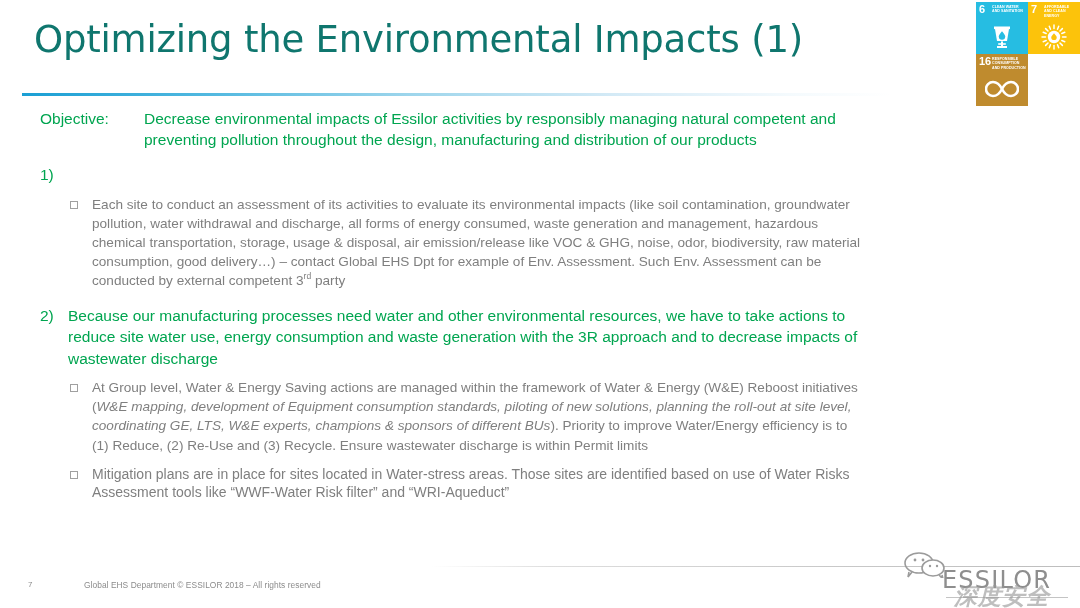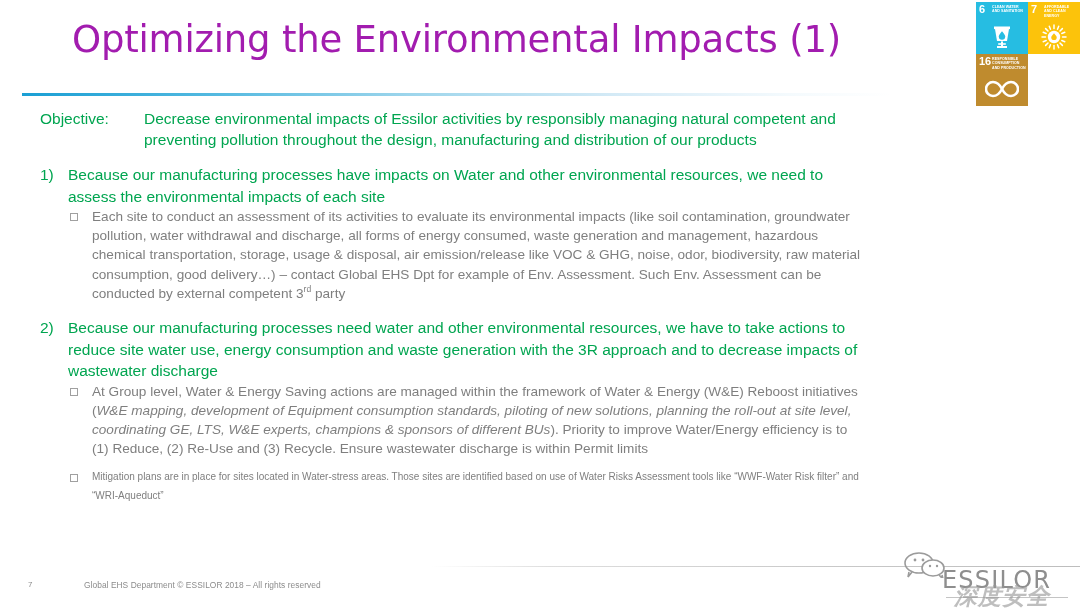--- a/index.html
+++ b/index.html
@@ -16,23 +16,22 @@
   }
 
   
   .slide-title {
     position: absolute;
     left: 34px; top: 18px;
     font-family: "DejaVu Sans", sans-serif;
     font-size: 37px;
     font-weight: 400;
     letter-spacing: -0.2px;
-    color: #a21caf;
+    color: #0f766e;
     white-space: nowrap;
-    margin-left: 38px;
   }
   .title-rule {
     position: absolute;
     left: 22px; top: 93px;
     width: 870px; height: 3px;
     background: linear-gradient(to right, #1a9fd4 0%, #53b9e0 22%, #9fd6ec 45%, #d4eaf6 68%, #f4fafd 88%, #ffffff 100%);
   }
 
   
   .sdg-grid {
@@ -115,21 +114,21 @@
     color: #00a550;
     line-height: 21.5px;
   }
   .num-text {
     flex: 1 1 auto;
     font-size: 15.5px;
     color: #00a550;
     line-height: 21.5px;
   }
 
-  .sub-list { }
+  .sub-list { margin-top: 9px; }
   .sub-item {
     position: relative;
     display: flex;
     align-items: flex-start;
     padding-left: 70px;
     padding-right: 48px;
     margin-bottom: 6px;
   }
   .sub-bullet {
     flex: 0 0 22px;
@@ -142,21 +141,21 @@
     display: inline-block;
     width: 8px; height: 8px;
     border: 1.4px solid #a0a0a0;
   }
   .sub-text {
     flex: 1 1 auto;
     font-size: 13.6px;
     color: #7f7f7f;
     line-height: 19.2px;
   }
-  .sub-text.tight { line-height: 18.6px; font-size: 10px; }
+  .sub-text.tight { line-height: 18.6px; font-size: 14px; }
   .sub-text i { font-style: italic; }
   sup { font-size: 0.63em; vertical-align: super; line-height: 0; }
 
   
   .footer-rule {
     position: absolute;
     left: 432px; top: 566px;
     width: 648px; height: 1px;
     background: linear-gradient(to right, #ffffff 0%, #dedede 18%, #c9c9c9 60%, #bdbdbd 100%);
   }
@@ -286,21 +285,20 @@
 
     <div class="objective-row">
       <div class="obj-flex">
         <div class="obj-label">Objective:</div>
         <div class="obj-text">Decrease environmental impacts of Essilor activities by responsibly managing natural competent and preventing pollution throughout the design, manufacturing and distribution of our products</div>
       </div>
     </div>
 
     <div class="num-item">
       <div class="num-marker">1)</div>
-      <div class="num-text">Because our manufacturing processes have impacts on Water and other environmental resources, we need to assess the environmental impacts of each site</div>
     </div>
     <div class="sub-list">
       <div class="sub-item">
         <div class="sub-bullet"><span class="sq"></span></div>
         <div class="sub-text"><span>Each site to conduct an assessment of its activities to evaluate its environmental impacts (like soil contamination, groundwater pollution, water withdrawal and discharge, all forms of energy consumed, waste generation and management, hazardous chemical transportation, storage, usage &amp; disposal, air emission/release like VOC &amp; GHG, noise, odor, biodiversity, raw material consumption, good delivery…) – contact Global EHS Dpt for example of Env. Assessment. Such Env. Assessment can be conducted by external competent 3</span><sup>rd</sup><span> party</span></div>
       </div>
     </div>
 
     <div class="num-item">
       <div class="num-marker">2)</div>

